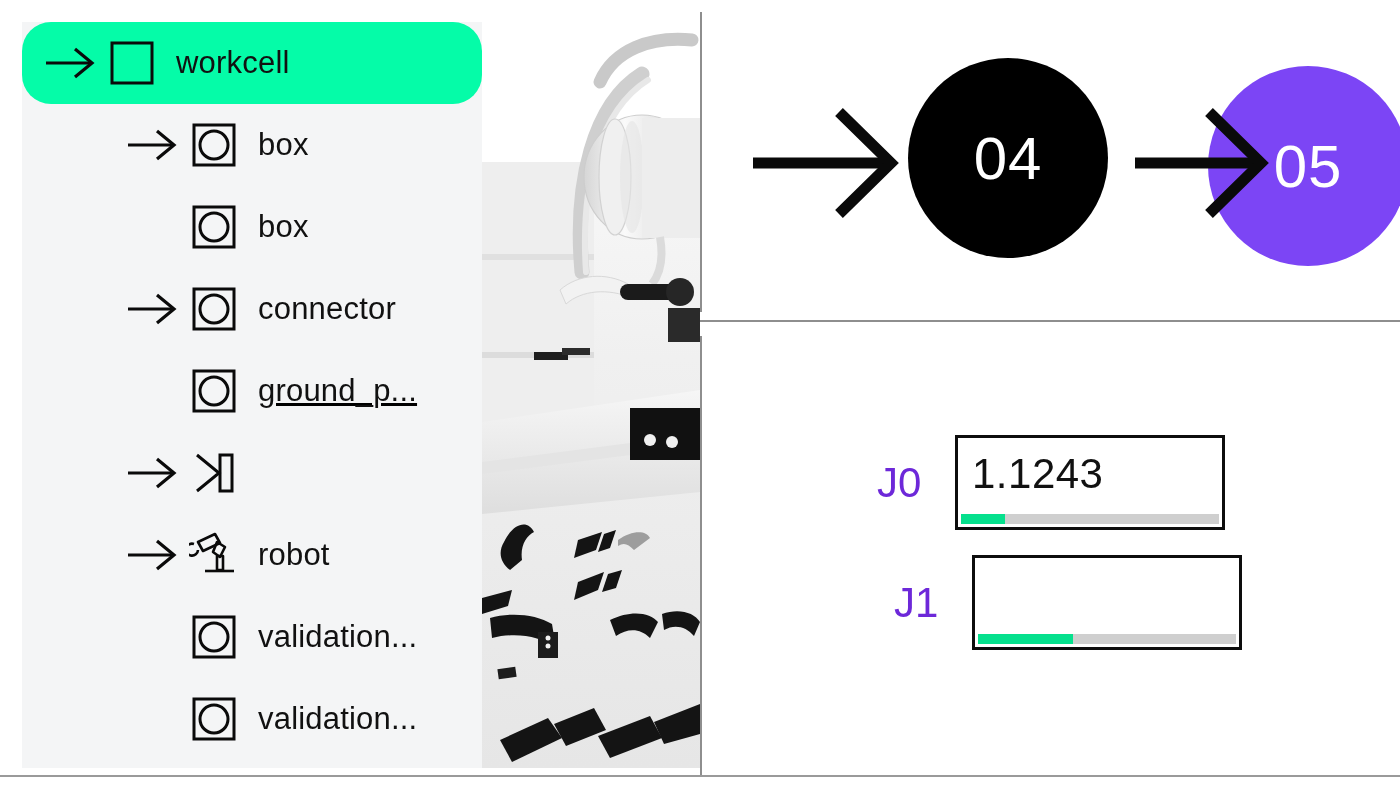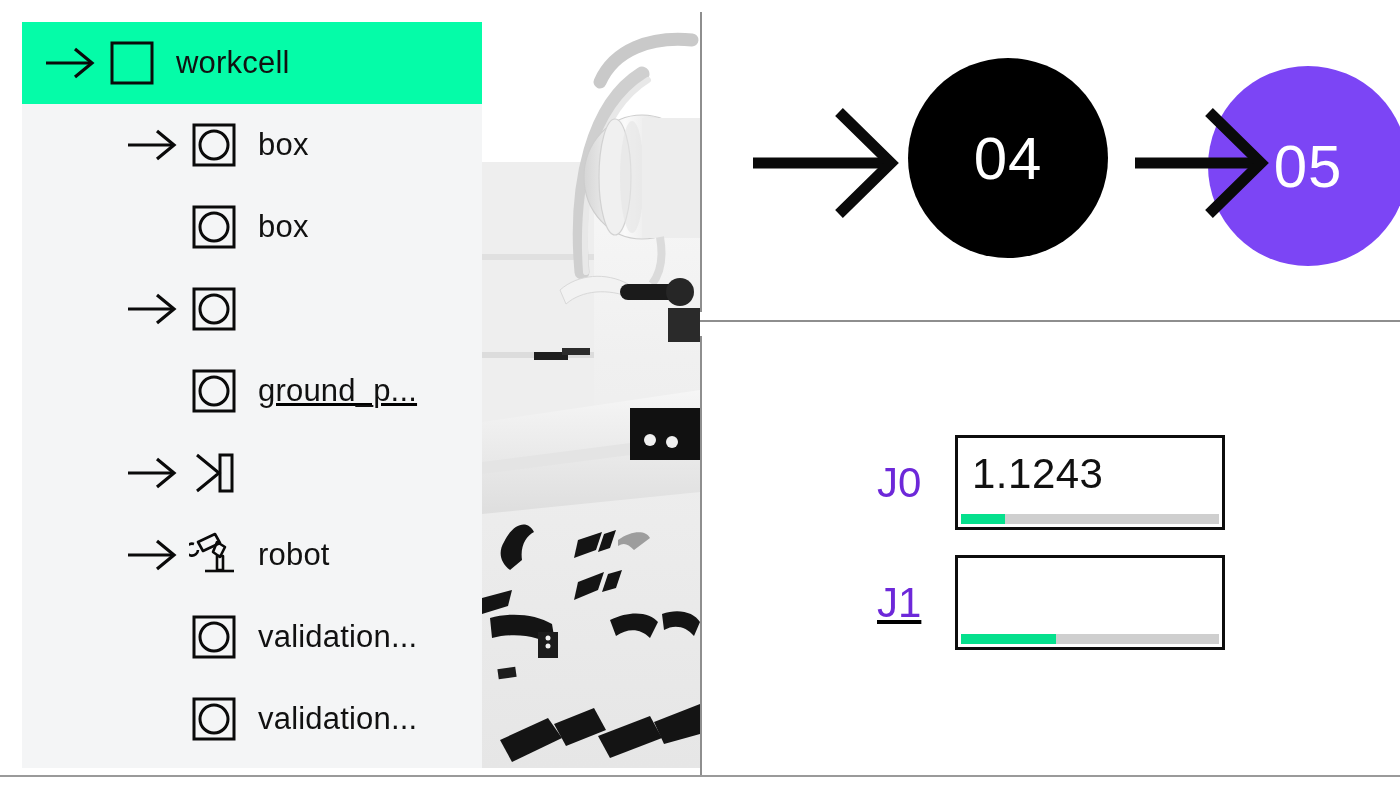--- a/index.html
+++ b/index.html
@@ -46,20 +46,21 @@
     position: absolute;
     left: 0;
     width: 460px;
     height: 82px;
     display: flex;
     align-items: center;
     box-sizing: border-box;
   }
   .tree-row.selected {
     background: #05fca8;
+    border-radius: 29px;
   }
   .tree-row .arrow-slot {
     width: 62px;
     flex: 0 0 62px;
     display: flex;
     align-items: center;
     justify-content: center;
   }
   .tree-row .arrow-slot.empty { visibility: hidden; }
   .tree-row .icon-slot {
@@ -165,21 +166,21 @@
     top: 322px;
     width: 698px;
     height: 454px;
   }
   .joint-row {
     position: absolute;
     display: flex;
     align-items: center;
   }
   #joint-row-0 { left: 175px; top: 113px; }
-  #joint-row-1 { left: 175px; top: 233px; text-decoration: underline; }
+  #joint-row-1 { left: 192px; top: 233px; }
   .joint-label {
     font-size: 42px;
     color: #6d28d9;
     width: 78px;
     flex: 0 0 78px;
   }
   .joint-box {
     position: relative;
     width: 270px;
     height: 95px;
@@ -266,20 +267,21 @@
           <line x1="2" y1="17" x2="48" y2="17"></line>
           <polyline points="31,3 48,17 31,31" fill="none"></polyline>
         </svg>
       </span>
       <span class="icon-slot">
         <svg width="46" height="46" viewBox="0 0 46 46" fill="none" stroke="#0a0a0a" stroke-width="3">
           <rect x="3" y="3" width="40" height="40"></rect>
           <circle cx="23" cy="23" r="14"></circle>
         </svg>
       </span>
+      <span class="label">connector</span>
     </div>
 
     <div class="tree-row depth-1" style="top:328px;text-decoration:underline;">
       <span class="arrow-slot empty"></span>
       <span class="icon-slot">
         <svg width="46" height="46" viewBox="0 0 46 46" fill="none" stroke="#0a0a0a" stroke-width="3">
           <rect x="3" y="3" width="40" height="40"></rect>
           <circle cx="23" cy="23" r="14"></circle>
         </svg>
       </span>

